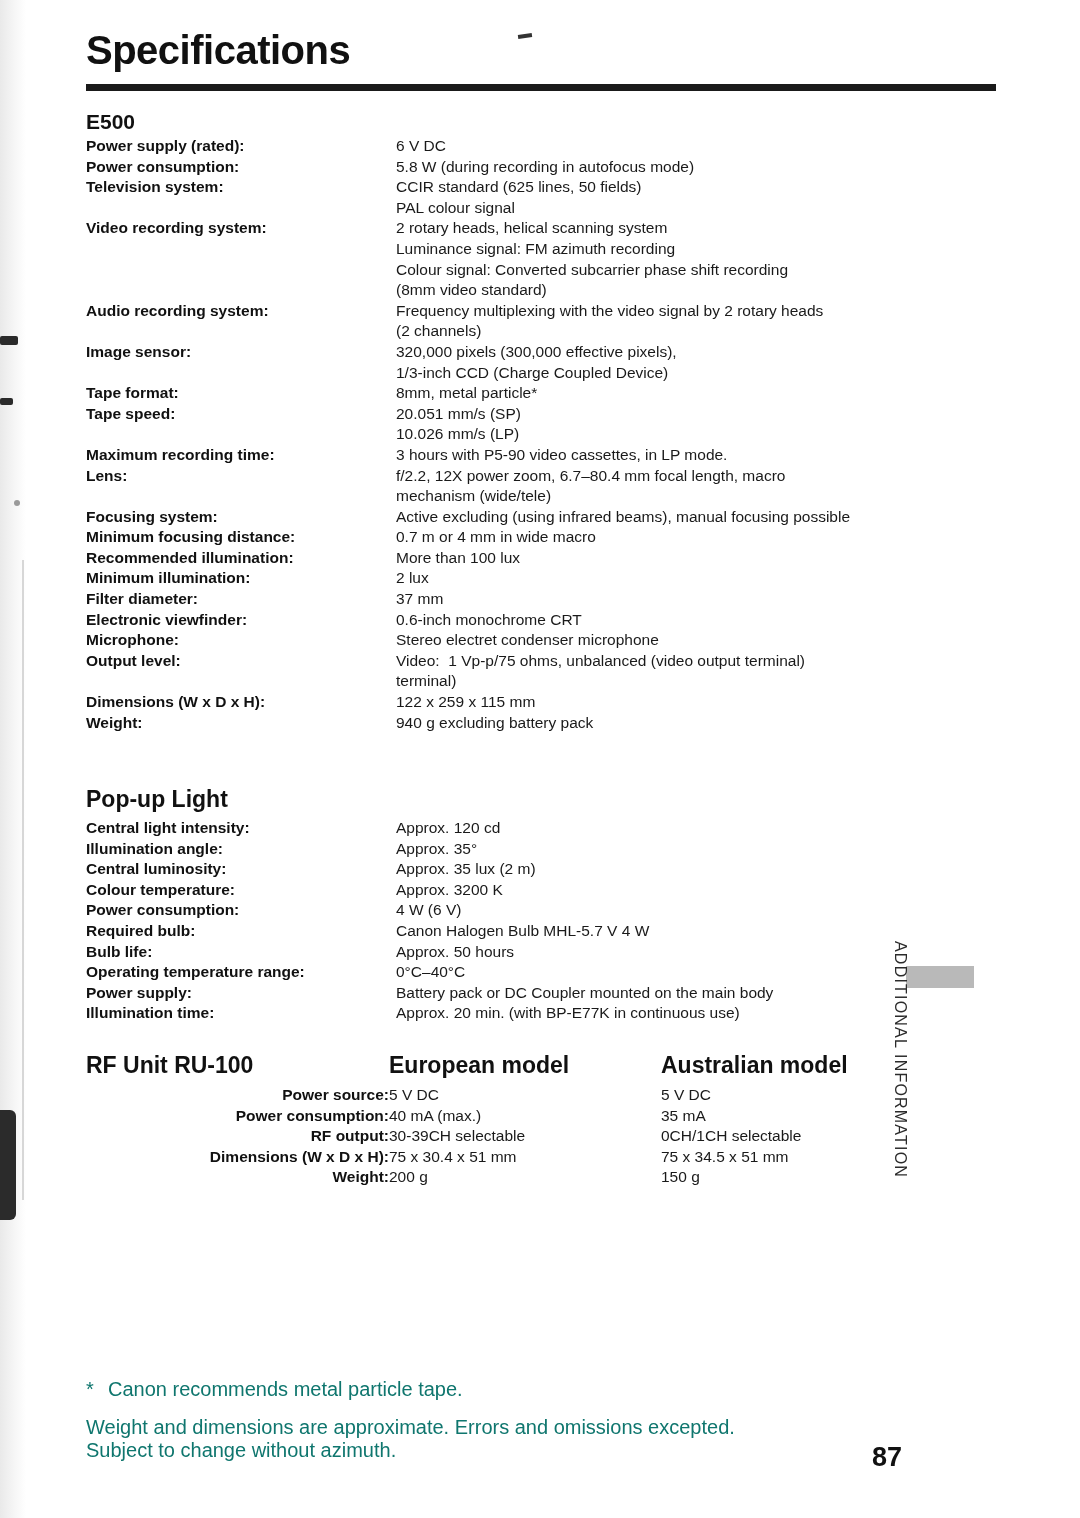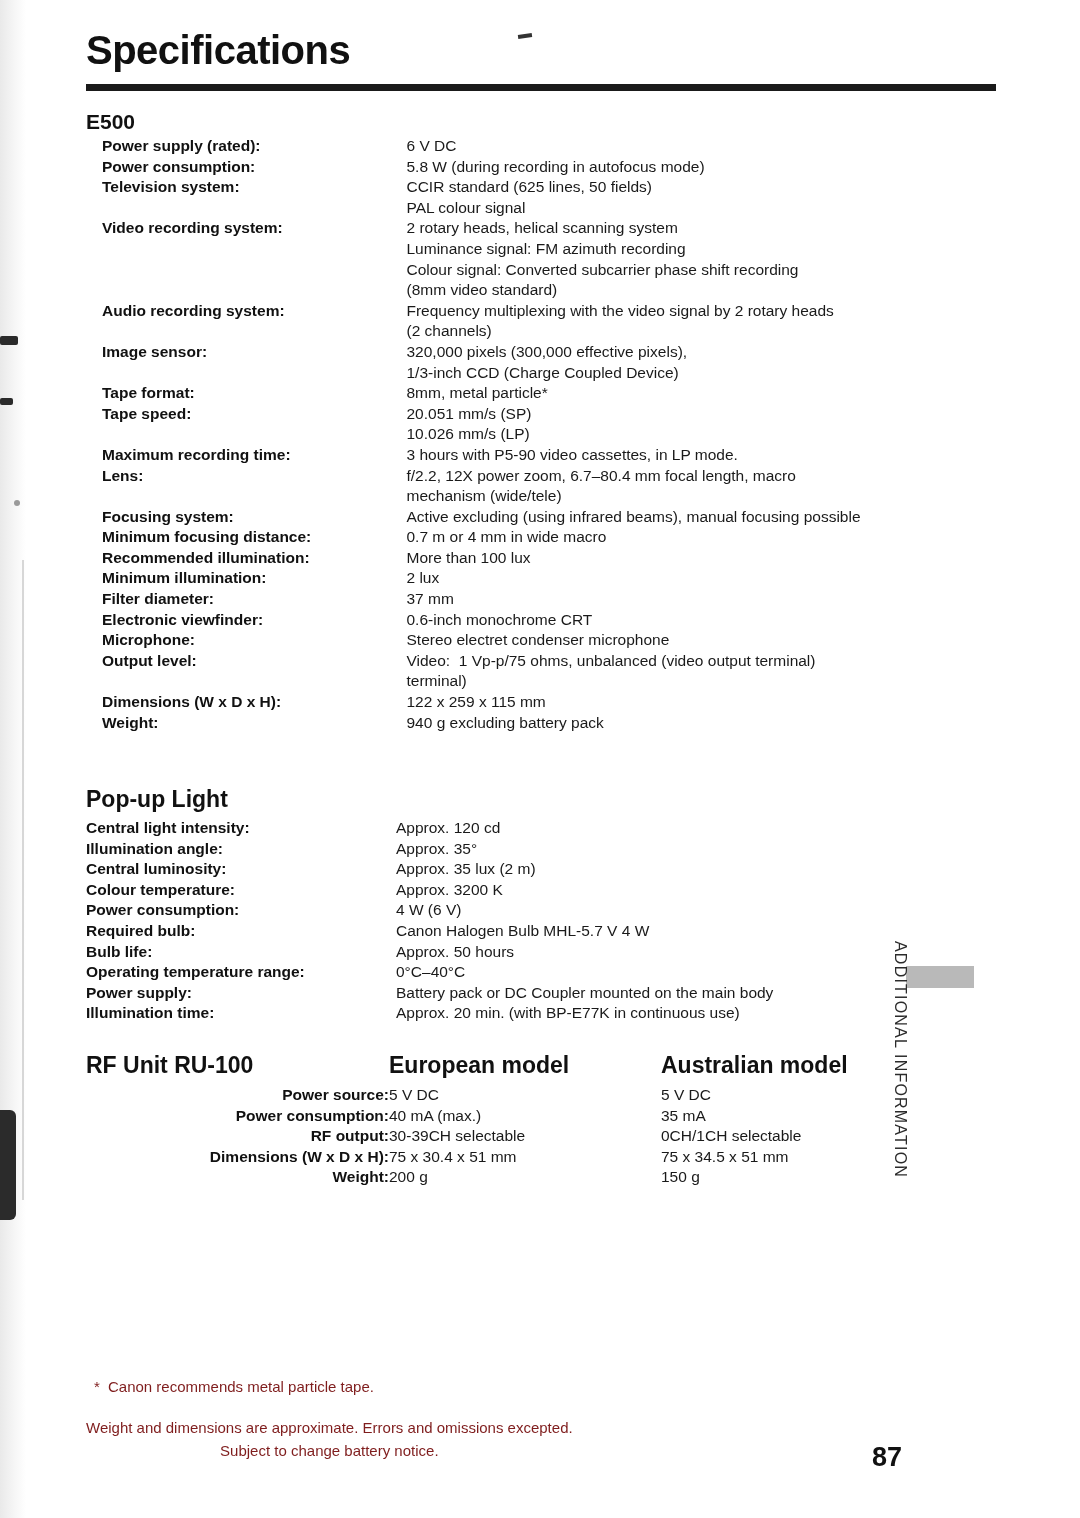--- a/index.html
+++ b/index.html
@@ -94,38 +94,37 @@
     white-space: nowrap;
   }
   .spec-value {
     color: #1a1a1a;
     white-space: pre-wrap;
   }
   .spec-cont .spec-label { visibility: hidden; }
 
   
   #e500-table { left: 86px; top: 136px; width: 900px; }
-  #e500-table .spec-label { width: 310px; margin-left: 16px; }
+  #e500-table .spec-label { width: 310px; }
   #e500-table .spec-value { width: 590px; }
 
   
   #popup-table { left: 86px; top: 818px; width: 900px; }
   #popup-table .spec-label { width: 310px; }
   #popup-table .spec-value { width: 590px; }
 
   
   #rf-table { left: 86px; top: 1085px; width: 900px; }
   #rf-table .spec-label { width: 303px; text-align: right; }
   #rf-table .spec-col { width: 272px; color:#1a1a1a; }
 
   .footnote {
     position: absolute;
-    font-size: 15px;
-    color: #7f1d1d;
-    text-align: center;
+    font-size: 20px;
+    color: #0f766e;
   }
   #footnote-star { left: 86px; top: 1378px; }
   #footnote-star .star { display: inline-block; width: 22px; }
   #footnote-legal { left: 86px; top: 1416px; line-height: 23px; }
 
   .page-number {
     position: absolute;
     right: 86px; top: 1442px;
     font-size: 27px;
     font-weight: bold;
@@ -362,21 +361,21 @@
         <div class="spec-col">150 g</div>
       </div>
     </div>
 
   <div class="footnote" id="footnote-star">
     <span class="star">*</span><span>Canon recommends metal particle tape.</span>
   </div>
 
   <div class="footnote" id="footnote-legal">
     <div>Weight and dimensions are approximate. Errors and omissions excepted.</div>
-    <div>Subject to change battery notice.</div>
+    <div>Subject to change without azimuth.</div>
   </div>
 
   <div class="page-number">87</div>
 
   <div class="side-tab-bar"></div>
   <div class="side-tab-text">ADDITIONAL INFORMATION</div>
 
 </div>
 
 </body></html>

